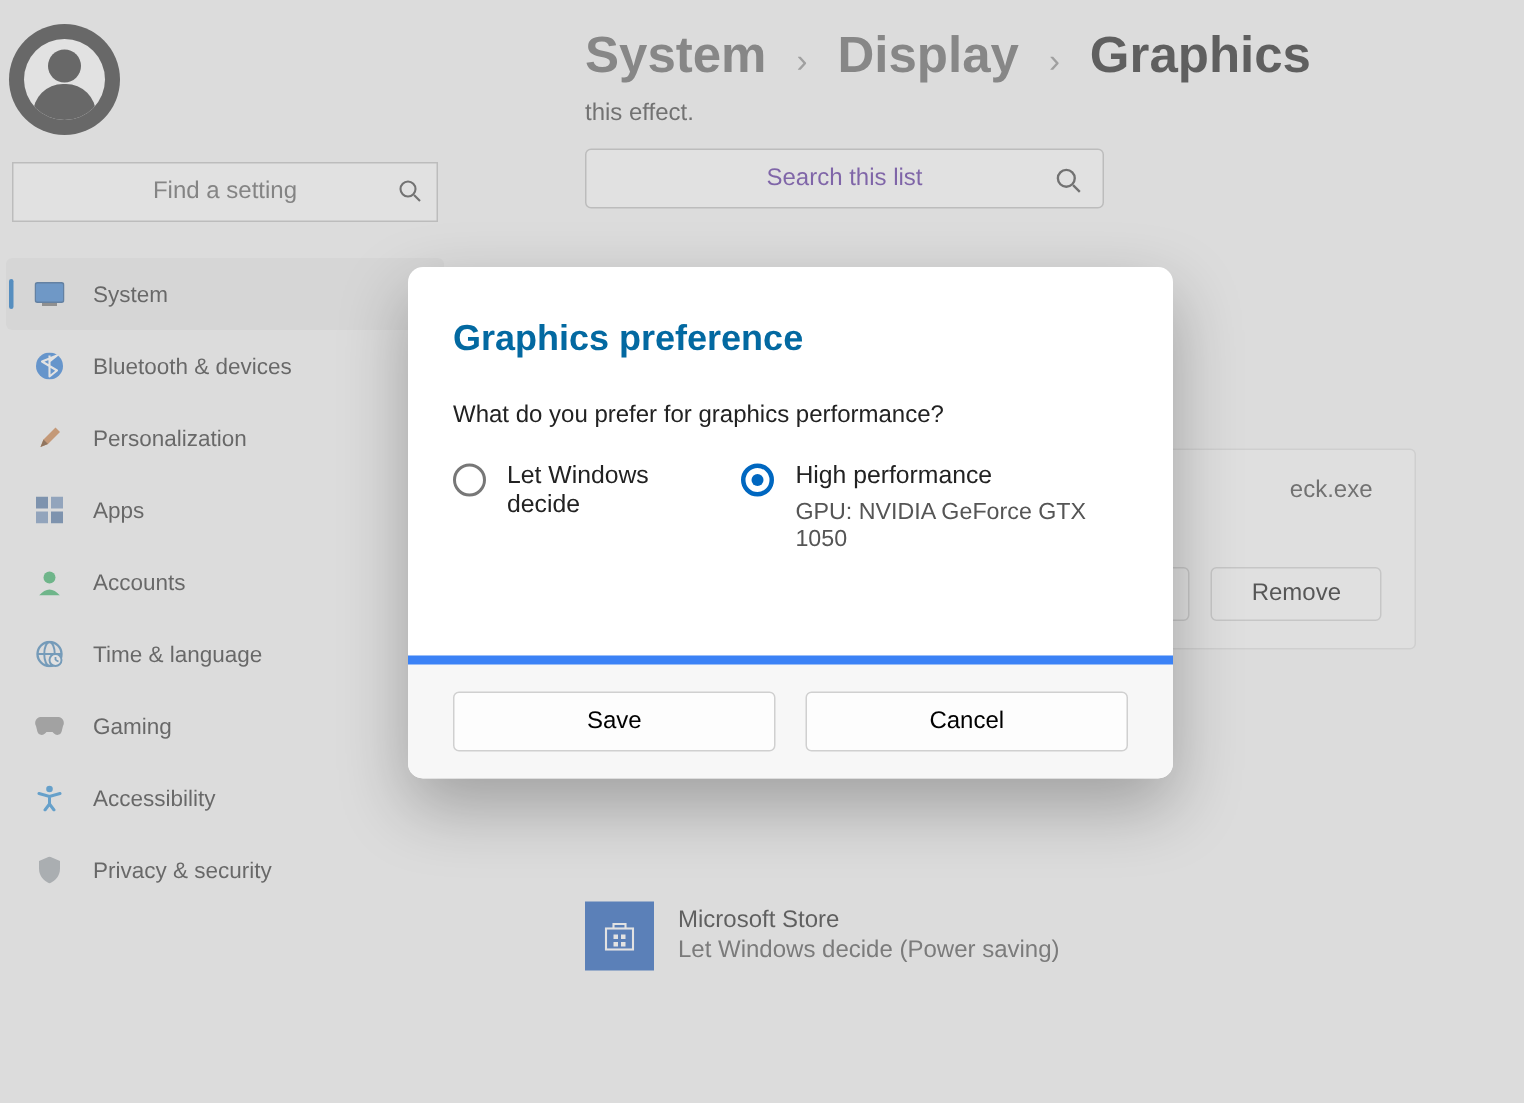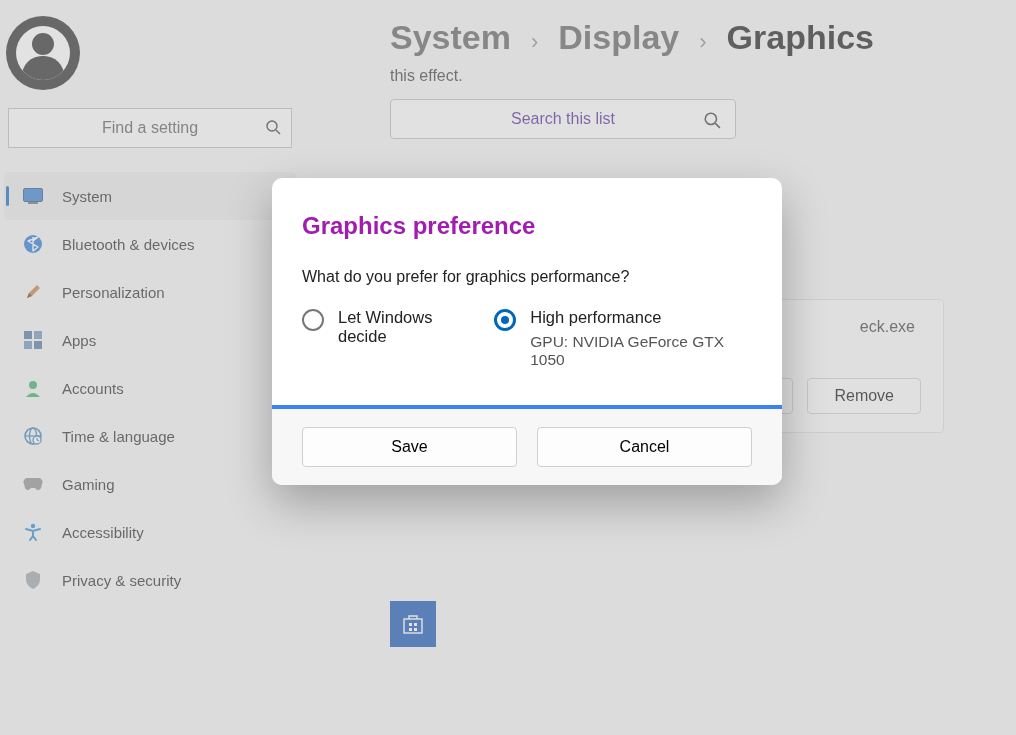--- a/index.html
+++ b/index.html
@@ -49,35 +49,35 @@
   .store-tile { width:46px; height:46px; background:#0a4db3; display:flex; align-items:center; justify-content:center;}
   .store-name { font-size:16px; color:#111;}
   .store-sub { font-size:16px; color:#444; margin-top:2px;}
 
   
   .scrim { position:absolute; inset:0; background:rgba(190,190,190,0.45); }
 
   
   .modal { position:absolute; left:272px; top:178px; width:510px; background:#fff; border-radius:10px; box-shadow:0 18px 46px rgba(0,0,0,0.28); overflow:hidden; }
   .modal-body { padding:34px 30px 36px 30px; }
-  .modal-title { font-size:24px; font-weight:600; color:#a21caf; }
+  .modal-title { font-size:24px; font-weight:600; color:#0369a1; }
   .modal-sub   { font-size:16px; color:#222; margin-top:28px; }
   .opts { margin-top:22px; display:flex; flex-direction:row; gap:16px;}
   .opt { display:flex; align-items:flex-start; gap:14px; cursor:pointer;}
   .radio { width:22px; height:22px; border:2px solid #777; border-radius:50%; flex:0 0 22px; margin-top:1px; position:relative;}
   .opt.selected .radio { border-color:#0067c0; border-width:3px;}
   .opt.selected .radio::after { content:""; position:absolute; inset:3px; border-radius:50%; background:#0067c0;}
   .opt.selected .radio::before { content:""; position:absolute; inset:6px; border-radius:50%; background:#fff;}
   
   .opt.selected .radio { border:3px solid #0067c0; }
   .opt.selected .radio::after { inset:4px; background:#0067c0; }
   .opt.selected .radio::before { display:none; }
   .opt-text .lbl { font-size:16.5px; color:#222; }
   .opt-text .sub { font-size:15.5px; color:#555; margin-top:6px; }
-  .modal-foot { border-top:4px solid #3b82f6; background:#f7f7f7; padding:18px 30px; display:flex; gap:20px;}
+  .modal-foot { border-top:6px solid #3b82f6; background:#f7f7f7; padding:18px 30px; display:flex; gap:20px;margin-top:32px;}
   .modal-foot button { flex:1; font-size:16px; padding:10px 0; border:1px solid #d0d0d0; background:#fdfdfd; border-radius:4px; cursor:pointer;}
 </style>
 </head>
 <body>
 
 <div class="app">
 
 
   <div class="body-row">
 
@@ -215,20 +215,24 @@
         <div class="store-tile">
           <svg width="24" height="24" viewBox="0 0 24 24">
               <rect x="3" y="7" width="18" height="14" fill="#0a4db3" stroke="#fff" stroke-width="1.4"></rect>
               <path d="M8 7V4h8v3" stroke="#fff" stroke-width="1.4" fill="none"></path>
               <rect x="8" y="11" width="3" height="3" fill="#fff"></rect>
               <rect x="13" y="11" width="3" height="3" fill="#fff"></rect>
               <rect x="8" y="16" width="3" height="3" fill="#fff"></rect>
               <rect x="13" y="16" width="3" height="3" fill="#fff"></rect>
             </svg>
         </div>
+        <div>
+          <div class="store-name">Microsoft Store</div>
+          <div class="store-sub">Let Windows decide (Power saving)</div>
+        </div>
       </div>
     </main>
   </div>
 
   <div class="scrim"></div>
 
   <div class="modal">
     <div class="modal-body">
       <div class="modal-title">Graphics preference</div>
       <div class="modal-sub">What do you prefer for graphics performance?</div>

